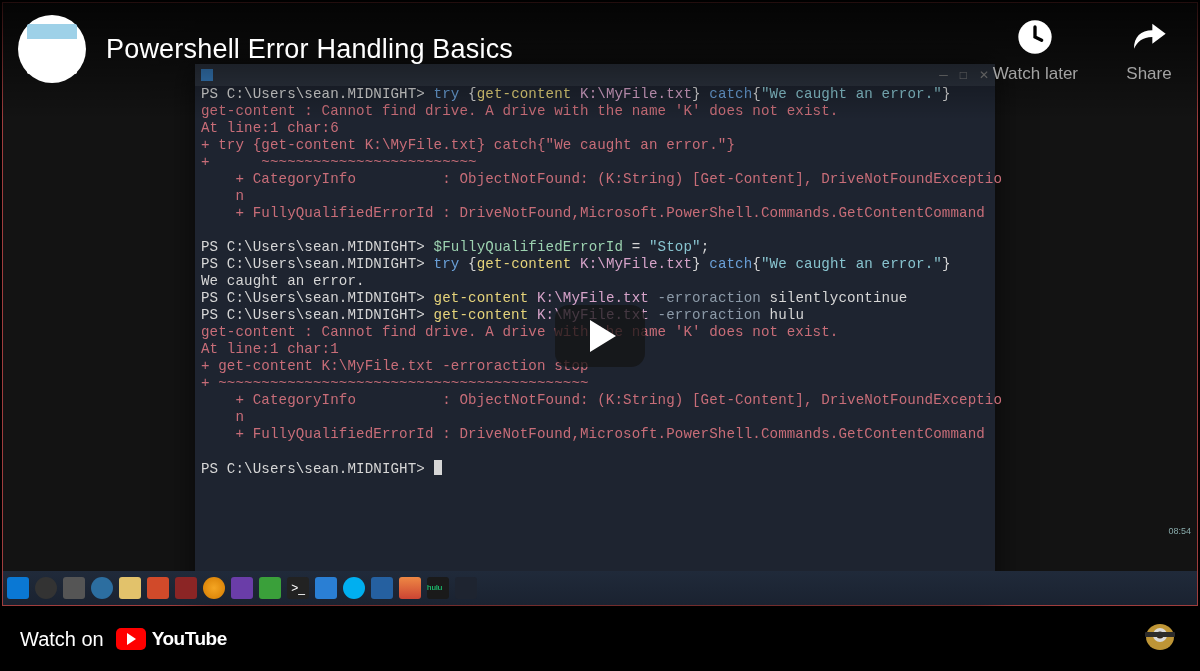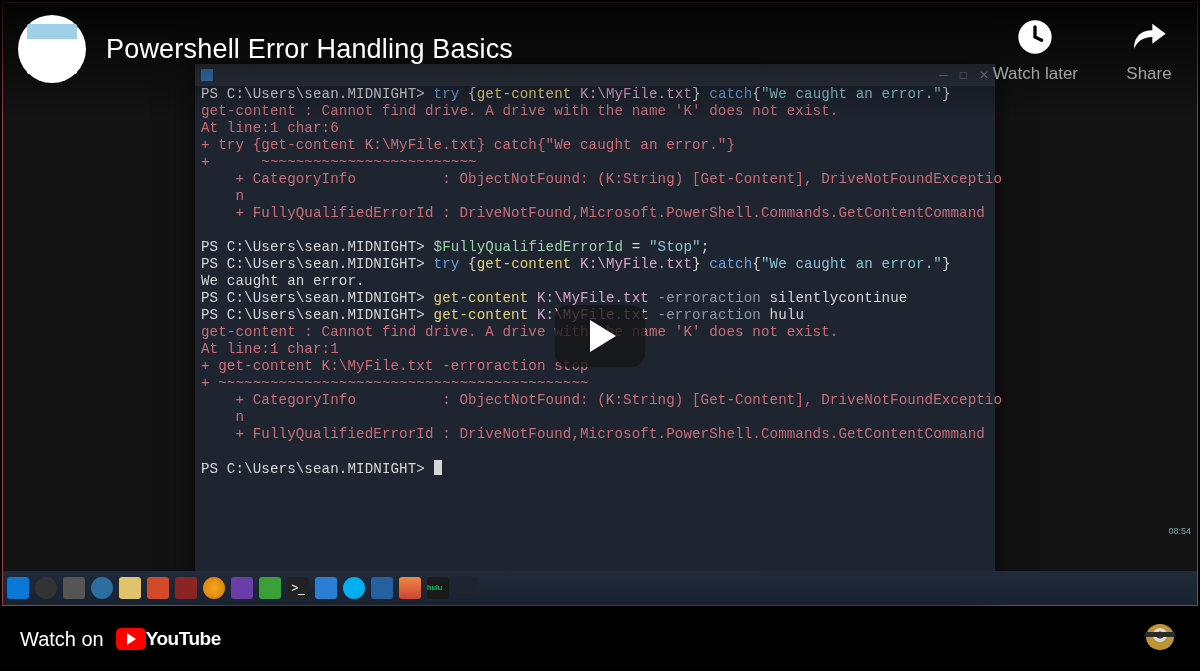--- a/index.html
+++ b/index.html
@@ -47,21 +47,21 @@
   
   .play-btn { position: absolute; top: 50%; left: 50%; width: 90px; height: 62px;
     transform: translate(-50%,-50%); background: rgba(20,20,20,0.75); border-radius: 14px;
     display:flex; align-items:center; justify-content:center; z-index:40; cursor:pointer; }
   .play-tri { width:0; height:0; border-left: 26px solid #fff; border-top: 16px solid transparent; border-bottom: 16px solid transparent; margin-left:6px; }
 
   
   .bottom-bar { position:absolute; left:0; right:0; bottom:0; height:64px; background: rgba(0,0,0,0.85);
     display:flex; align-items:center; justify-content:space-between; padding:0 20px; z-index:25; }
   .watch-on { display:flex; align-items:center; gap:12px; color:#fff; font-size:20px; cursor:pointer; }
-  .yt-badge { display:flex; align-items:center; background:transparent; }
+  .yt-badge { display:flex; align-items:center; gap:6px; background:transparent; }
   .yt-logo { width:30px; height:22px; background:#ff0000; border-radius:5px; display:flex; align-items:center; justify-content:center; }
   .yt-logo::after { content:""; width:0; height:0; border-left:9px solid #fff; border-top:6px solid transparent; border-bottom:6px solid transparent; margin-left:2px; }
   .yt-text { color:#fff; font-size:19px; font-weight:600; letter-spacing:-0.5px; }
 
   .brand { display:flex; align-items:center; gap:6px; color:#7a7a7a; font-size:36px; font-weight:300; letter-spacing:1px; font-family: Arial, sans-serif; opacity:0.85; }
   .brand-icon { width:40px; height:40px; position:relative; }
   .brand-icon svg { width:40px; height:40px; }
 
   .tray { position:absolute; right:6px; bottom:68px; color:#8aa; font-size:9px; text-align:right; line-height:11px; }
 </style>

